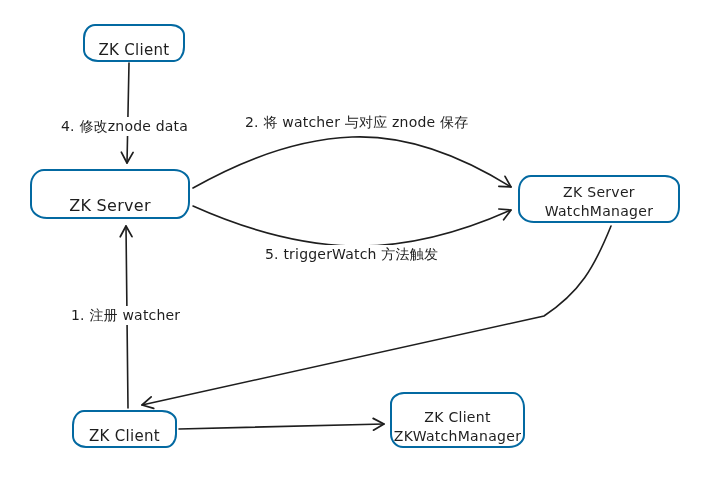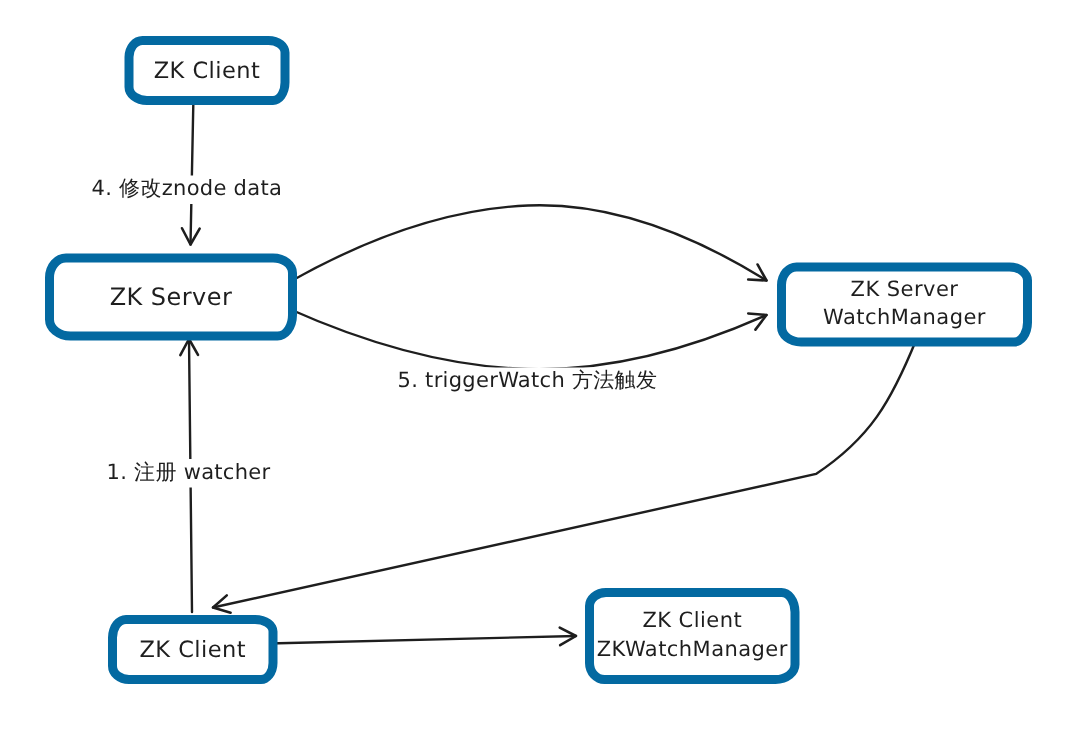--- a/index.html
+++ b/index.html
@@ -12,25 +12,25 @@
     color: #1e1e1e;
     overflow: hidden;
   }
   .arrows {
     position: absolute;
     left: 0; top: 0;
   }
   .node {
     position: absolute;
     background: #ffffff;
-    border: 6px solid #0369a1;
+    border: 2px solid #0369a1;
     display: flex;
     flex-direction: column;
     align-items: center;
-    justify-content: center;
+    justify-content: flex-end;
     text-align: center;
     line-height: 1.35;
     letter-spacing: 0.3px;
   }
   .node span { display: block; }
   .edge-label {
     position: absolute;
     background: #ffffff;
     font-size: 14px;
     line-height: 1.2;
@@ -92,20 +92,23 @@
 
   <div class="node n-client-wm">
     <span>ZK Client</span>
     <span>ZKWatchManager</span>
   </div>
 
   <div class="edge-label l-1">
     <span>1. 注册 watcher</span>
   </div>
 
+  <div class="edge-label l-2">
+    <span>2. 将 watcher 与对应 znode 保存</span>
+  </div>
 
 
   <div class="edge-label l-4">
     <span>4. 修改znode data</span>
   </div>
 
   <div class="edge-label l-5">
     <span>5. triggerWatch 方法触发</span>
   </div>
 

